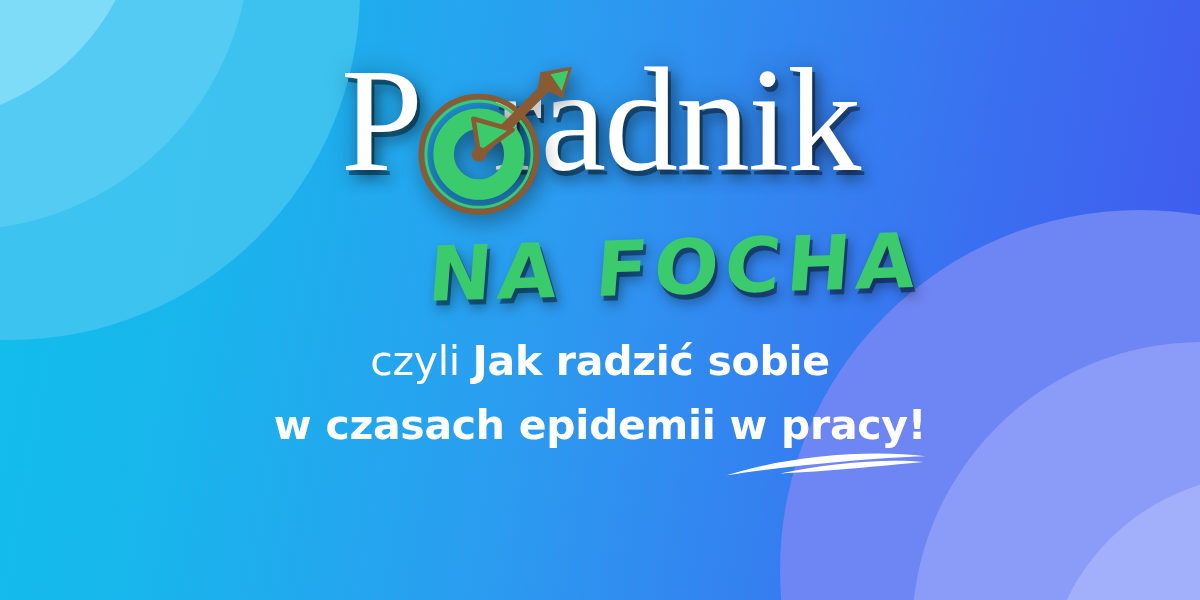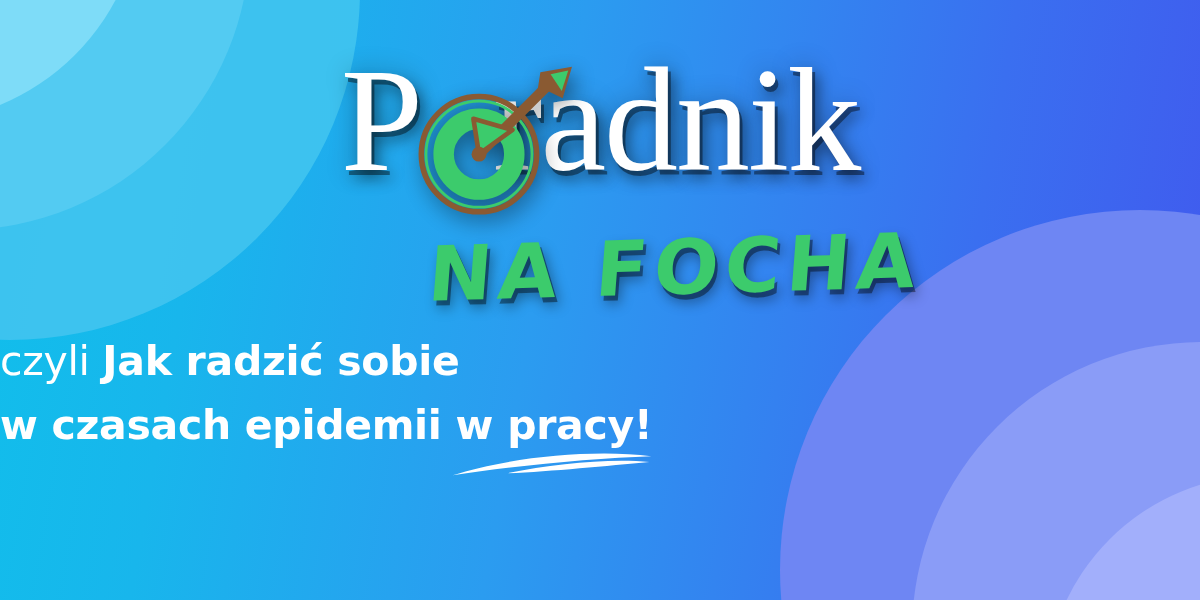--- a/index.html
+++ b/index.html
@@ -119,20 +119,21 @@
       3px 5px 0 rgba(0,0,0,.40),
       5px 8px 13px rgba(0,0,0,.38);
     padding-left: 150px;
   }
 
   
   .tagline {
     position: absolute;
     left: 0; right: 0;
     top: 330px;
+    text-align: center;
     z-index: 5;
     font-family: "DejaVu Sans", "Liberation Sans", sans-serif;
     color: #ffffff;
   }
   .tagline-line {
     display: block;
     font-size: 41px;
     line-height: 1.55;
     white-space: nowrap;
     letter-spacing: -.3px;

